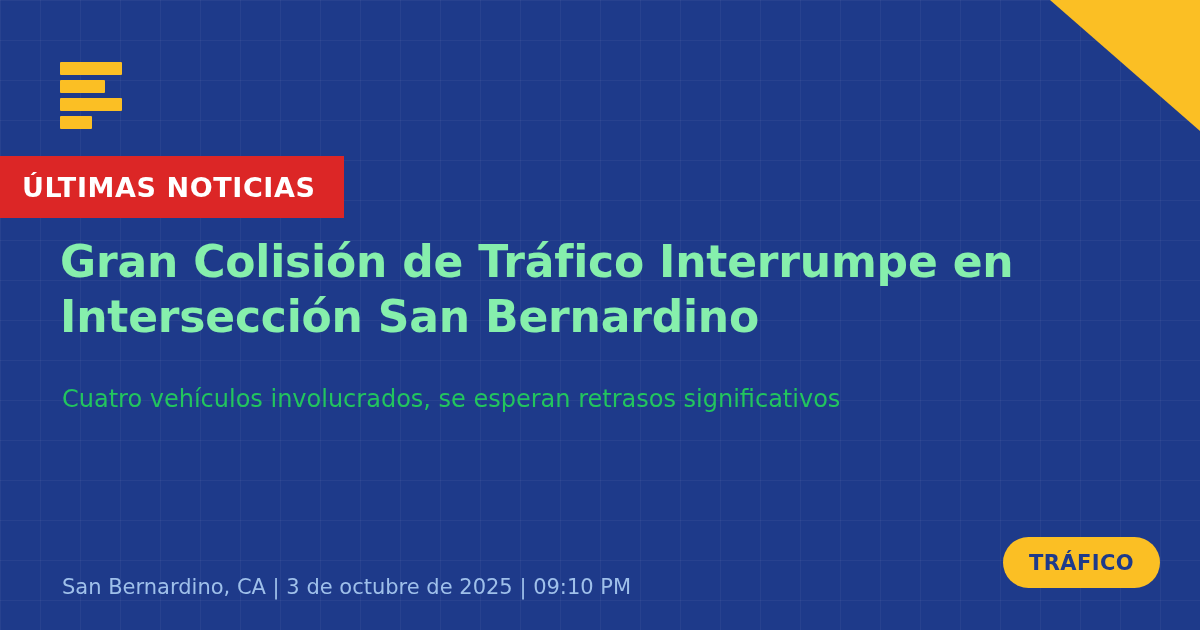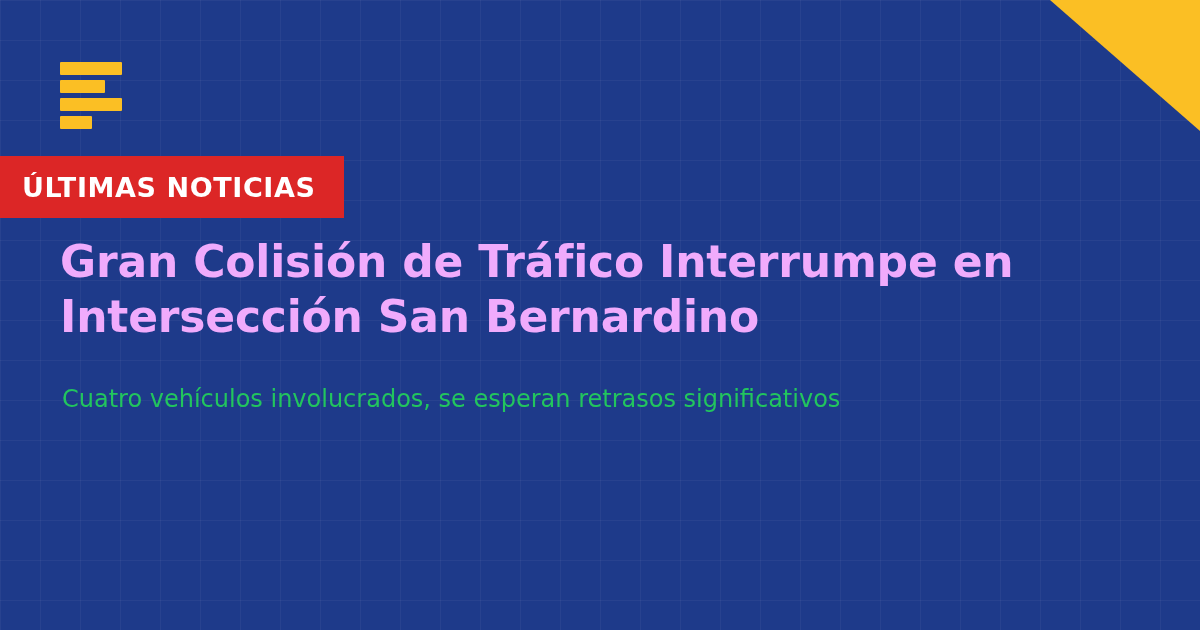--- a/index.html
+++ b/index.html
@@ -82,21 +82,21 @@
     z-index: 3;
     box-sizing: border-box;
   }
 
   
   .headline {
     position: absolute;
     left: 60px;
     top: 234px;
     width: 1110px;
-    color: #f0abfc;
+    color: #86efac;
     font-size: 44px;
     font-weight: bold;
     line-height: 1.26;
     letter-spacing: -0.2px;
     z-index: 3;
     margin: 0;
   }
 
   
   .subtitle {
@@ -158,15 +158,17 @@
     <div class="logo-bar w3"></div>
     <div class="logo-bar w4"></div>
   </div>
 
   <div class="breaking-badge">ÚLTIMAS NOTICIAS</div>
 
   <h1 class="headline">Gran Colisión de Tráfico Interrumpe en Intersección San Bernardino</h1>
 
   <p class="subtitle">Cuatro vehículos involucrados, se esperan retrasos significativos</p>
 
+  <div class="footer-meta">San Bernardino, CA | 3 de octubre de 2025 | 09:10 PM</div>
 
+  <div class="category-pill">TRÁFICO</div>
 
 </div>
 
 </body></html>

